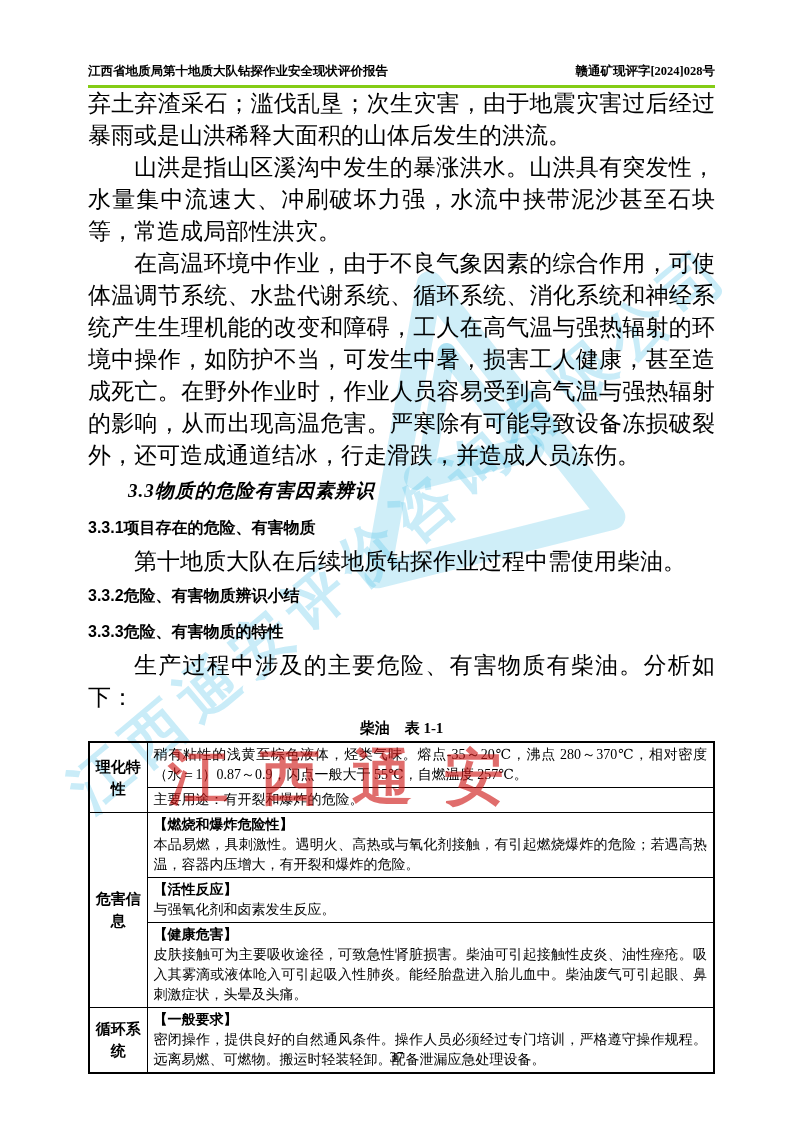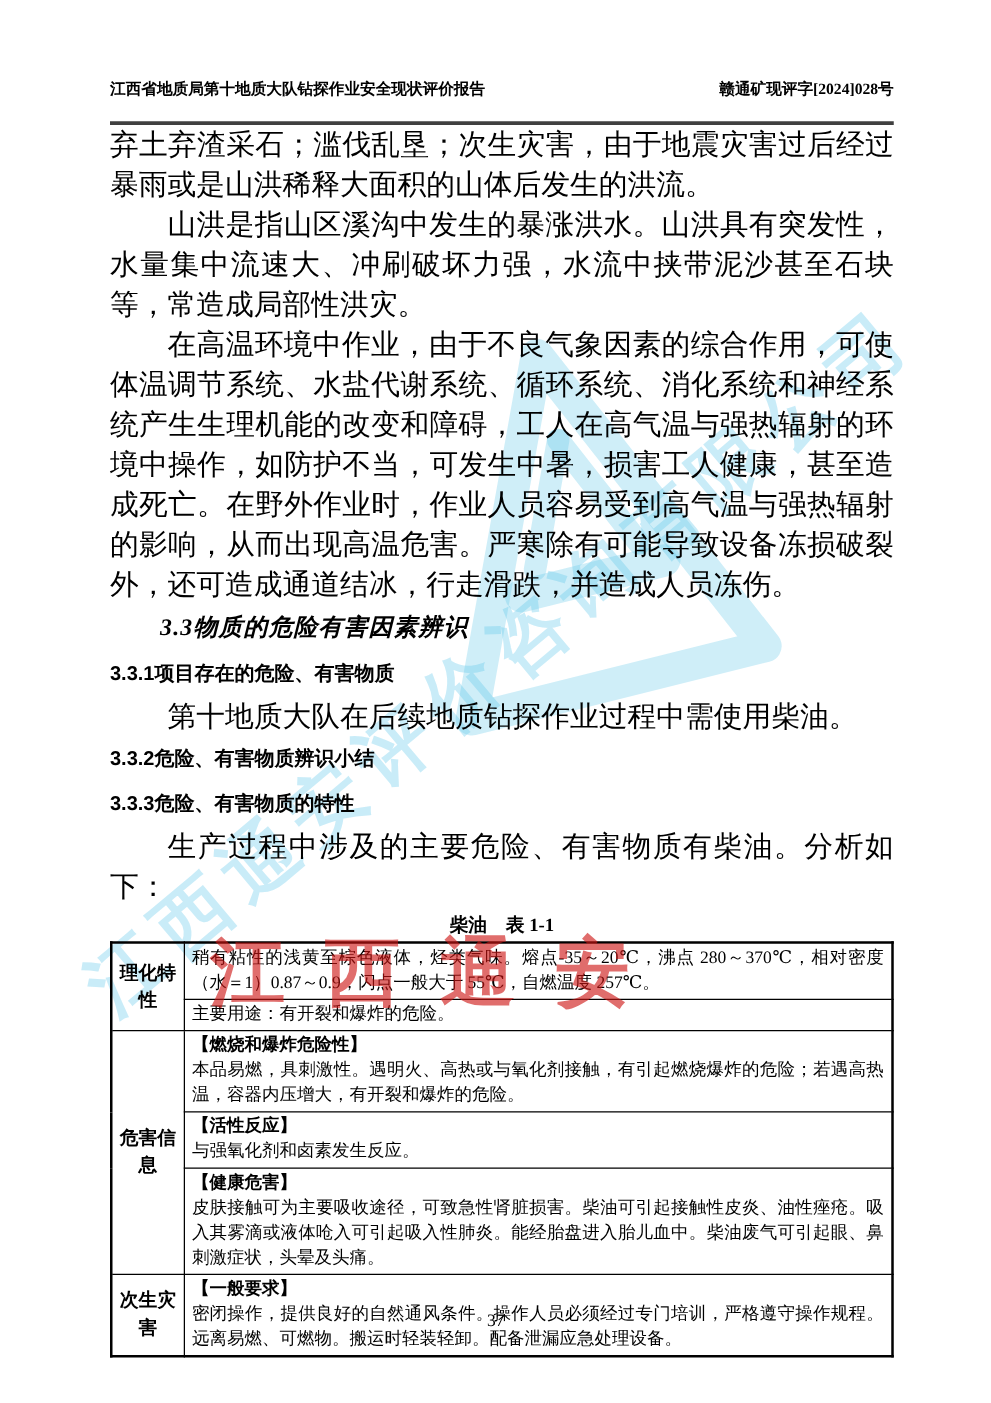--- a/index.html
+++ b/index.html
@@ -27,21 +27,21 @@
     color:rgba(205,20,18,0.62);
     font-family:"Liberation Serif","DejaVu Serif",serif;
   }
 
   
   .content { position:relative; z-index:1; padding:62px 78px 0 88px; }
 
   .header {
     display:flex; justify-content:space-between; align-items:flex-end;
     font-size:12.5px; font-weight:bold; line-height:18px;
-    padding-bottom:17px; border-bottom:3px solid #404040;
+    padding-bottom:5px; border-bottom:3px solid #84cc16;
   }
 
   .body-para {
     font-size:23px; line-height:32px; text-align:justify; text-indent:2em;
   }
   .body-para.noindent { text-indent:0; }
 
   .h-major {
     font-size:19px; font-weight:bold; font-style:italic; line-height:38px;
     letter-spacing:1px;
@@ -135,21 +135,21 @@
           </td>
         </tr>
         <tr>
           <td>
             <div class="sec-h">【健康危害】</div>
             <div>皮肤接触可为主要吸收途径，可致急性肾脏损害。柴油可引起接触性皮炎、油性痤疮。吸入其雾滴或液体呛入可引起吸入性肺炎。能经胎盘进入胎儿血中。柴油废气可引起眼、鼻刺激症状，头晕及头痛。</div>
           </td>
         </tr>
 
         <tr>
-          <td class="lbl">次生灾害</td>
+          <td class="lbl">循环系统</td>
           <td>
             <div class="sec-h">【一般要求】</div>
             <div>密闭操作，提供良好的自然通风条件。操作人员必须经过专门培训，严格遵守操作规程。远离易燃、可燃物。搬运时轻装轻卸。配备泄漏应急处理设备。</div>
           </td>
         </tr>
       </tbody>
     </table>
 
   </div>
 

